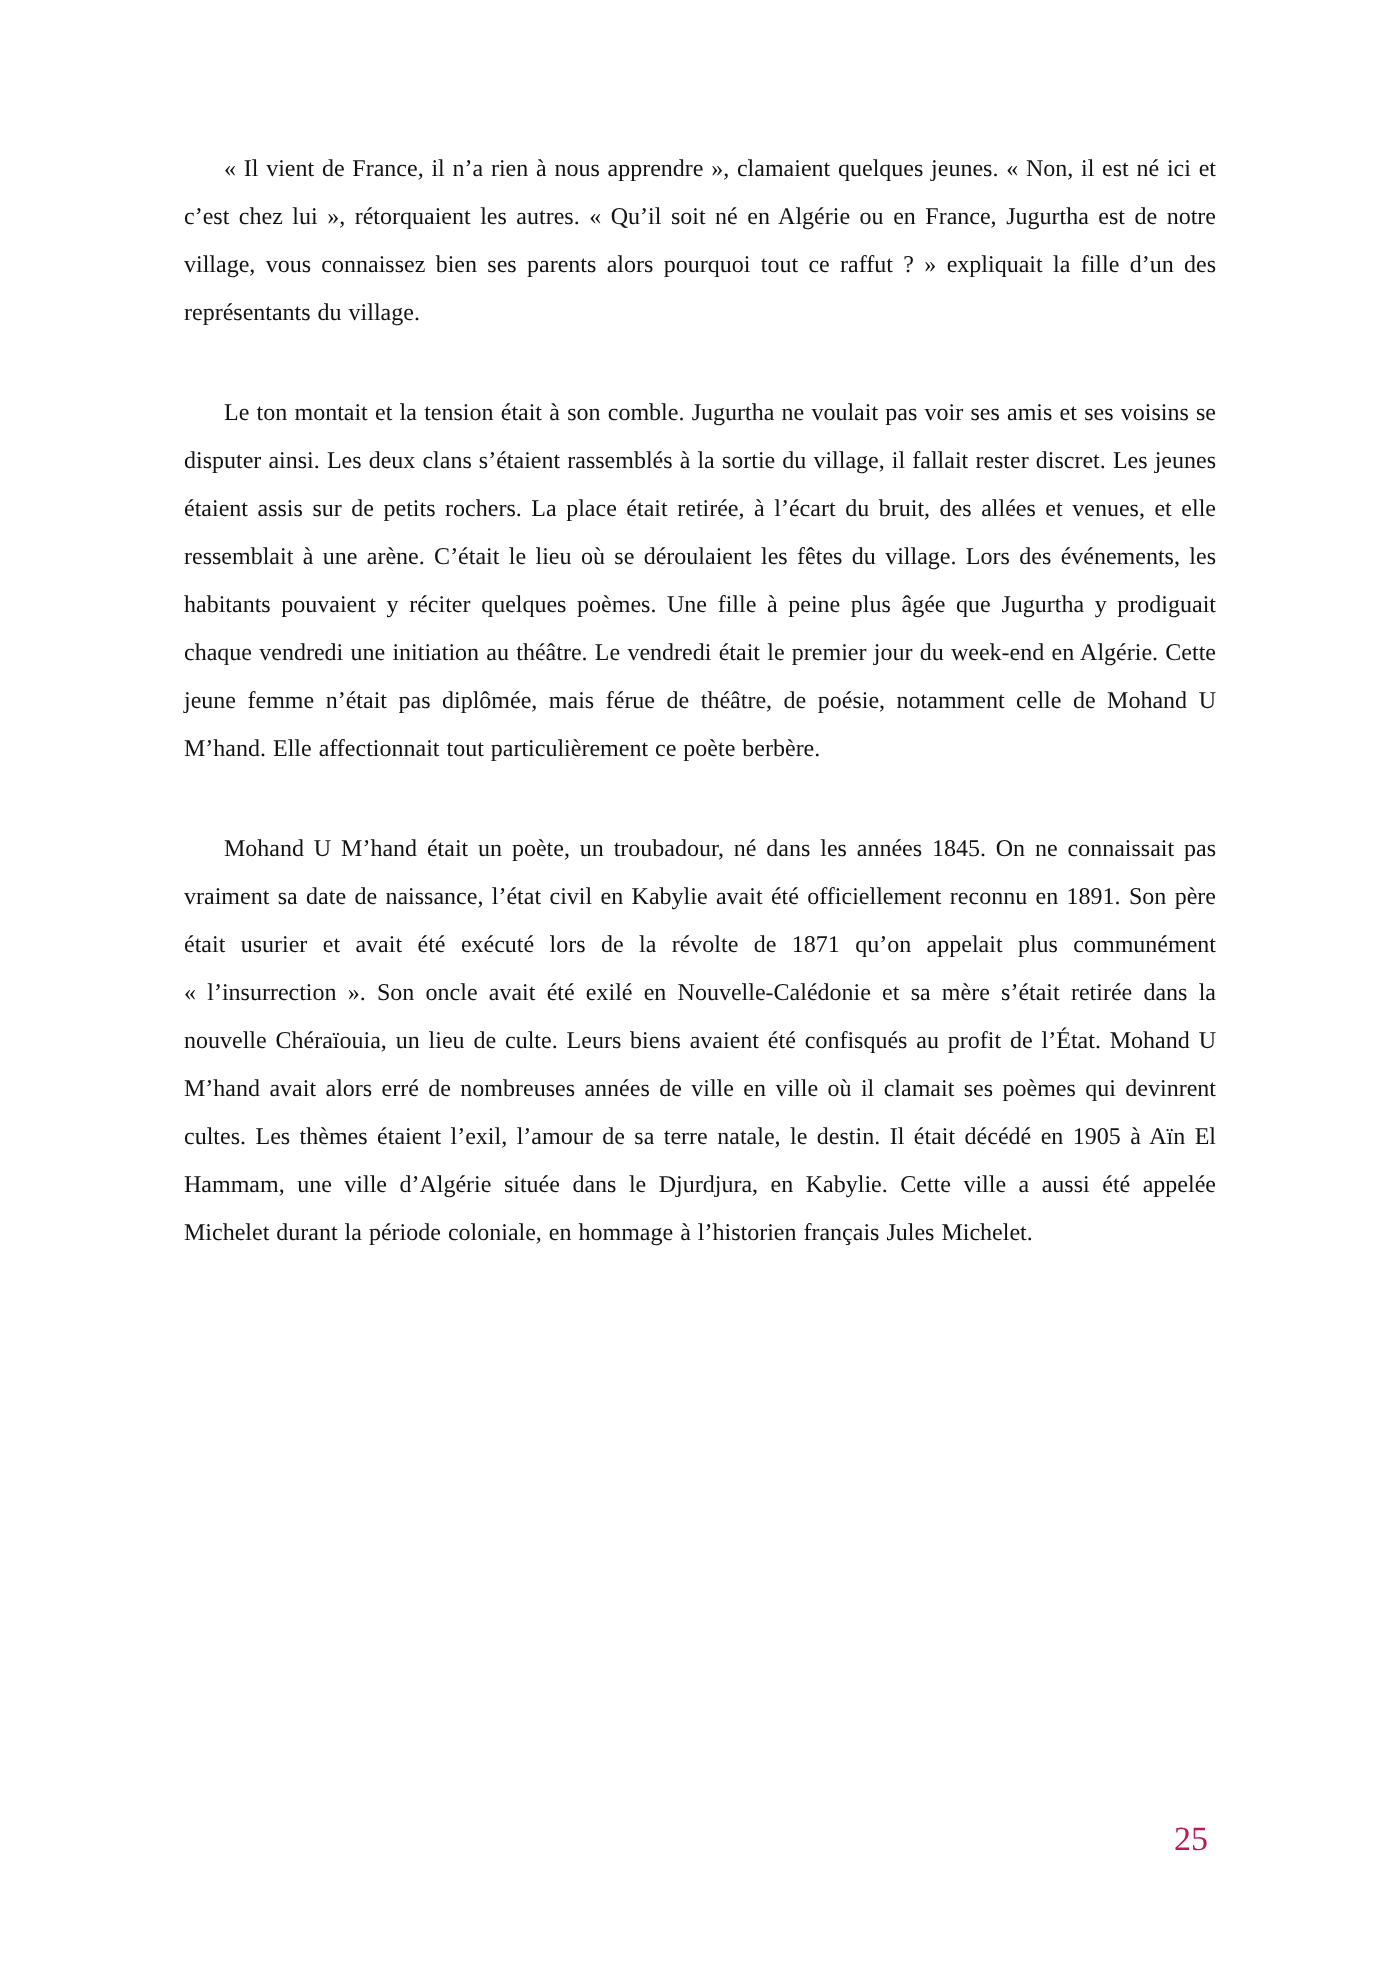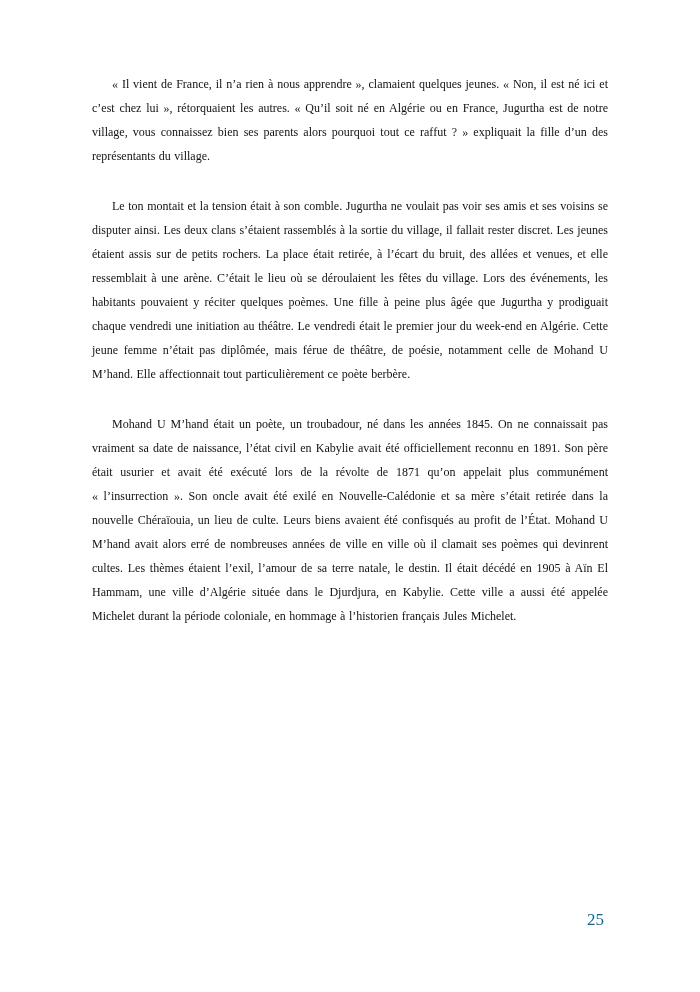--- a/index.html
+++ b/index.html
@@ -32,21 +32,21 @@
   }
   .text-block p:last-child {
     margin-bottom: 4px;
   }
   .page-number {
     position: absolute;
     top: 908px;
     right: 96px;
     font-size: 17px;
     line-height: 24px;
-    color: #0369a1;
+    color: #be185d;
   }
 </style>
 </head>
 <body>
 
 <div class="page">
   <div class="text-block">
     <p>«&nbsp;Il vient de France, il n’a rien à nous apprendre&nbsp;», clamaient quelques jeunes. «&nbsp;Non, il est né ici et c’est chez lui&nbsp;», rétorquaient les autres. «&nbsp;Qu’il soit né en Algérie ou en France, Jugurtha est de notre village, vous connaissez bien ses parents alors pourquoi tout ce raffut&nbsp;?&nbsp;» expliquait la fille d’un des représentants du village.</p>
     <p>Le ton montait et la tension était à son comble. Jugurtha ne voulait pas voir ses amis et ses voisins se disputer ainsi. Les deux clans s’étaient rassemblés à la sortie du village, il fallait rester discret. Les jeunes étaient assis sur de petits rochers. La place était retirée, à l’écart du bruit, des allées et venues, et elle ressemblait à une arène. C’était le lieu où se déroulaient les fêtes du village. Lors des événements, les habitants pouvaient y réciter quelques poèmes. Une fille à peine plus âgée que Jugurtha y prodiguait chaque vendredi une initiation au théâtre. Le vendredi était le premier jour du week-end en Algérie. Cette jeune femme n’était pas diplômée, mais férue de théâtre, de poésie, notamment celle de Mohand U M’hand. Elle affectionnait tout particulièrement ce poète berbère.</p>
     <p>Mohand U M’hand était un poète, un troubadour, né dans les années 1845. On ne connaissait pas vraiment sa date de naissance, l’état civil en Kabylie avait été officiellement reconnu en 1891. Son père était usurier et avait été exécuté lors de la révolte de 1871 qu’on appelait plus communément «&nbsp;l’insurrection&nbsp;». Son oncle avait été exilé en Nouvelle-Calédonie et sa mère s’était retirée dans la nouvelle Chéraïouia, un lieu de culte. Leurs biens avaient été confisqués au profit de l’État. Mohand U M’hand avait alors erré de nombreuses années de ville en ville où il clamait ses poèmes qui devinrent cultes. Les thèmes étaient l’exil, l’amour de sa terre natale, le destin. Il était décédé en 1905 à Aïn El Hammam, une ville d’Algérie située dans le Djurdjura, en Kabylie. Cette ville a aussi été appelée Michelet durant la période coloniale, en hommage à l’historien français Jules Michelet.</p>

